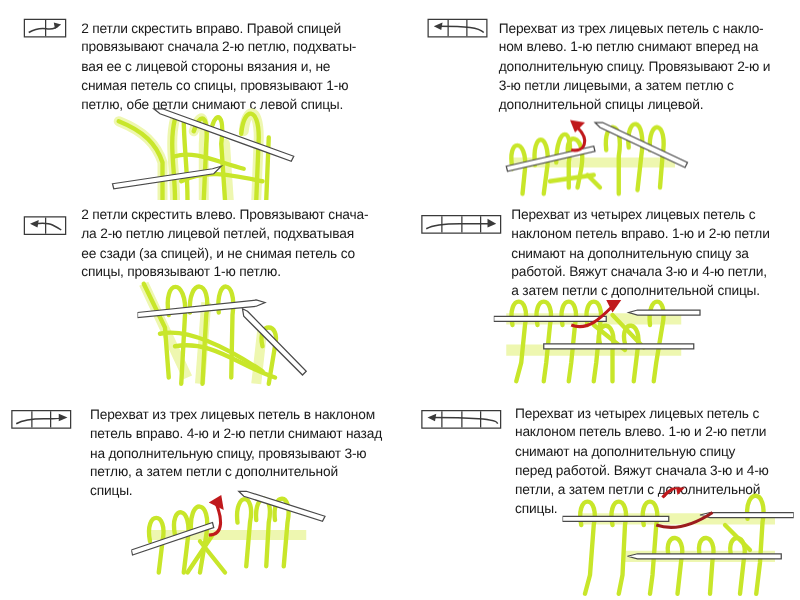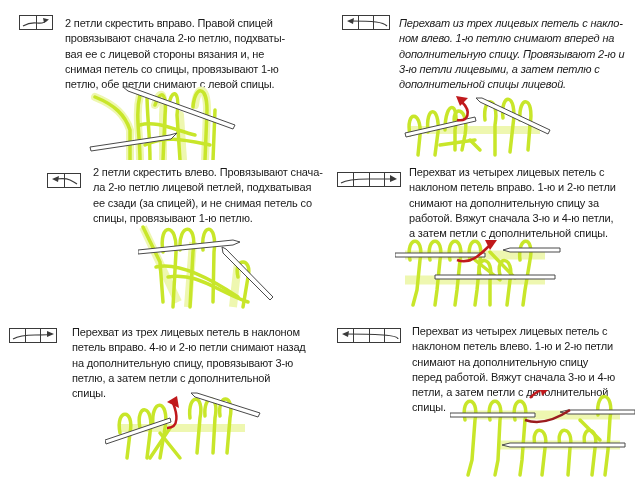--- a/index.html
+++ b/index.html
@@ -56,21 +56,21 @@
 
 <div class="cell" style="left:320px;top:0;width:320px;height:160px;">
   <div class="sym" style="left:22px;top:15px;width:46px;">
     <div class="div" style="left:15px;"></div>
       <div class="div" style="left:30px;"></div>
     <svg width="46" height="13" viewBox="0 0 46 13">
         <path d="M8 5 Q25 5 33 6 T44 10" stroke="#3a3a3a" stroke-width="1.2" fill="none"></path>
         <path d="M4 5 L11 2 L10 8 Z" fill="#3a3a3a"></path>
       </svg>
   </div>
-  <div class="txt" style="left:79px;top:16px;font-style:italic;">Перехват из трех лицевых петель с накло-
+  <div class="txt" style="left:79px;top:16px;">Перехват из трех лицевых петель с накло-
 ном влево. 1-ю петлю снимают вперед на
 дополнительную спицу. Провязывают 2-ю и
 3-ю петли лицевыми, а затем петлю с
 дополнительной спицы лицевой.</div>
   <svg class="ill" style="left:400px;top:90px;position:fixed;" width="160" height="70" viewBox="0 0 160 70">
     <g stroke="#eef7b0" stroke-width="8" fill="none">
         <path d="M10 40 L140 40"></path>
       </g>
     <g stroke="#c8e62a" stroke-width="3.5" fill="none" stroke-linecap="round">
       <path d="M10 45 C5 20 22 20 20 45 L18 65"></path>
@@ -85,21 +85,21 @@
     </g>
     <g stroke="#4a4a4a" stroke-width="1" fill="#fff">
       <path d="M5 43 L75 27 L76 31 L6 47 Z"></path>
       <path d="M82 8 L150 40 L148 44 L80 12 L76 8 Z"></path>
     </g>
     <path d="M57 30 C68 32 72 22 62 12" stroke="#c0191c" stroke-width="2.5" fill="none"></path>
     <path d="M56 6 L68 8 L60 16 Z" fill="#c0191c"></path>
   </svg>
 </div>
 
-<div class="cell" style="left:0;top:160px;width:320px;height:155px;margin-left:28px;">
+<div class="cell" style="left:0;top:160px;width:320px;height:155px;">
   <div class="sym" style="left:19px;top:13px;width:32px;">
     <div class="div" style="left:16px;"></div>
     <svg width="32" height="13" viewBox="0 0 32 13">
         <path d="M8 5 Q18 4 22 6 T29 10" stroke="#3a3a3a" stroke-width="1.2" fill="none"></path>
         <path d="M4 5 L11 2 L10 8 Z" fill="#3a3a3a"></path>
       </svg>
   </div>
   <div class="txt" style="left:65px;top:5px;">2 петли скрестить влево. Провязывают снача-
 ла 2-ю петлю лицевой петлей, подхватывая
 ее сзади (за спицей), и не снимая петель со

